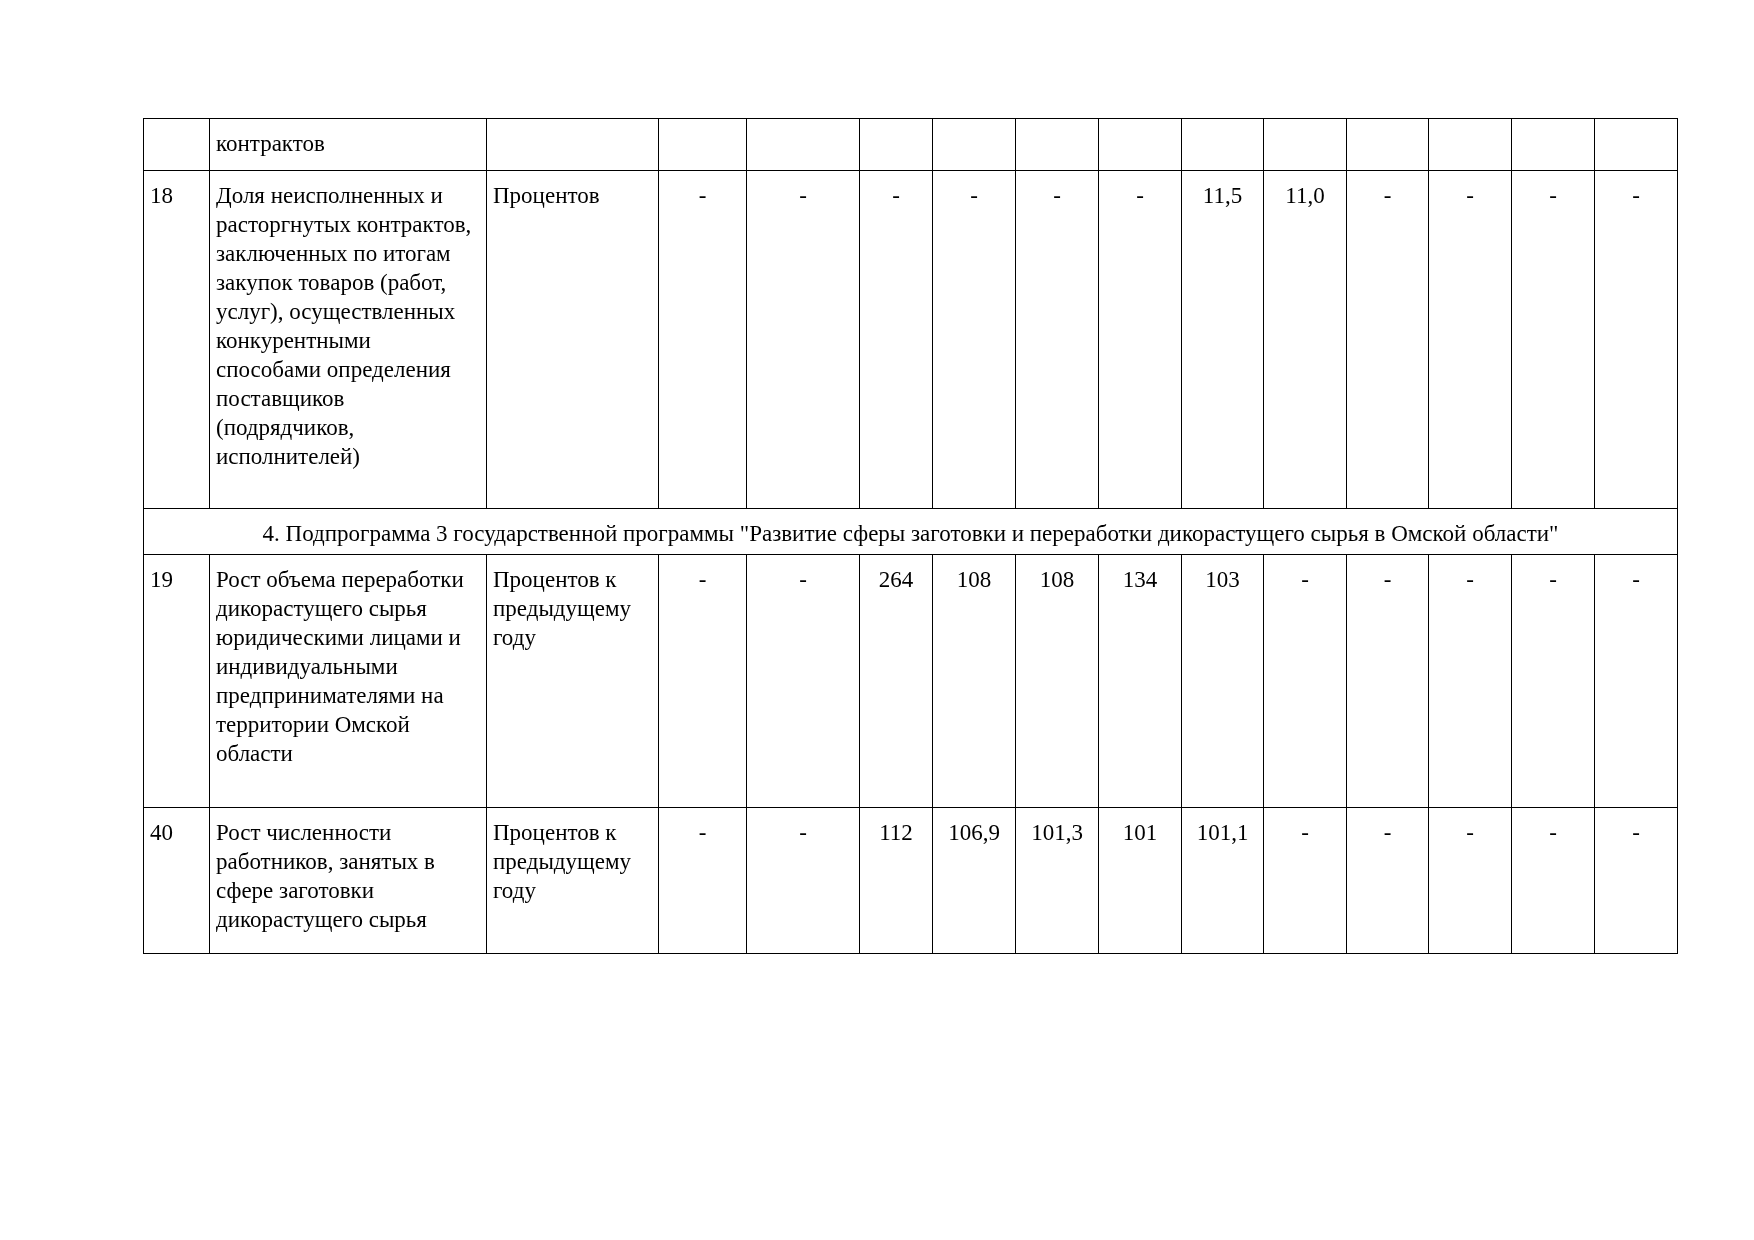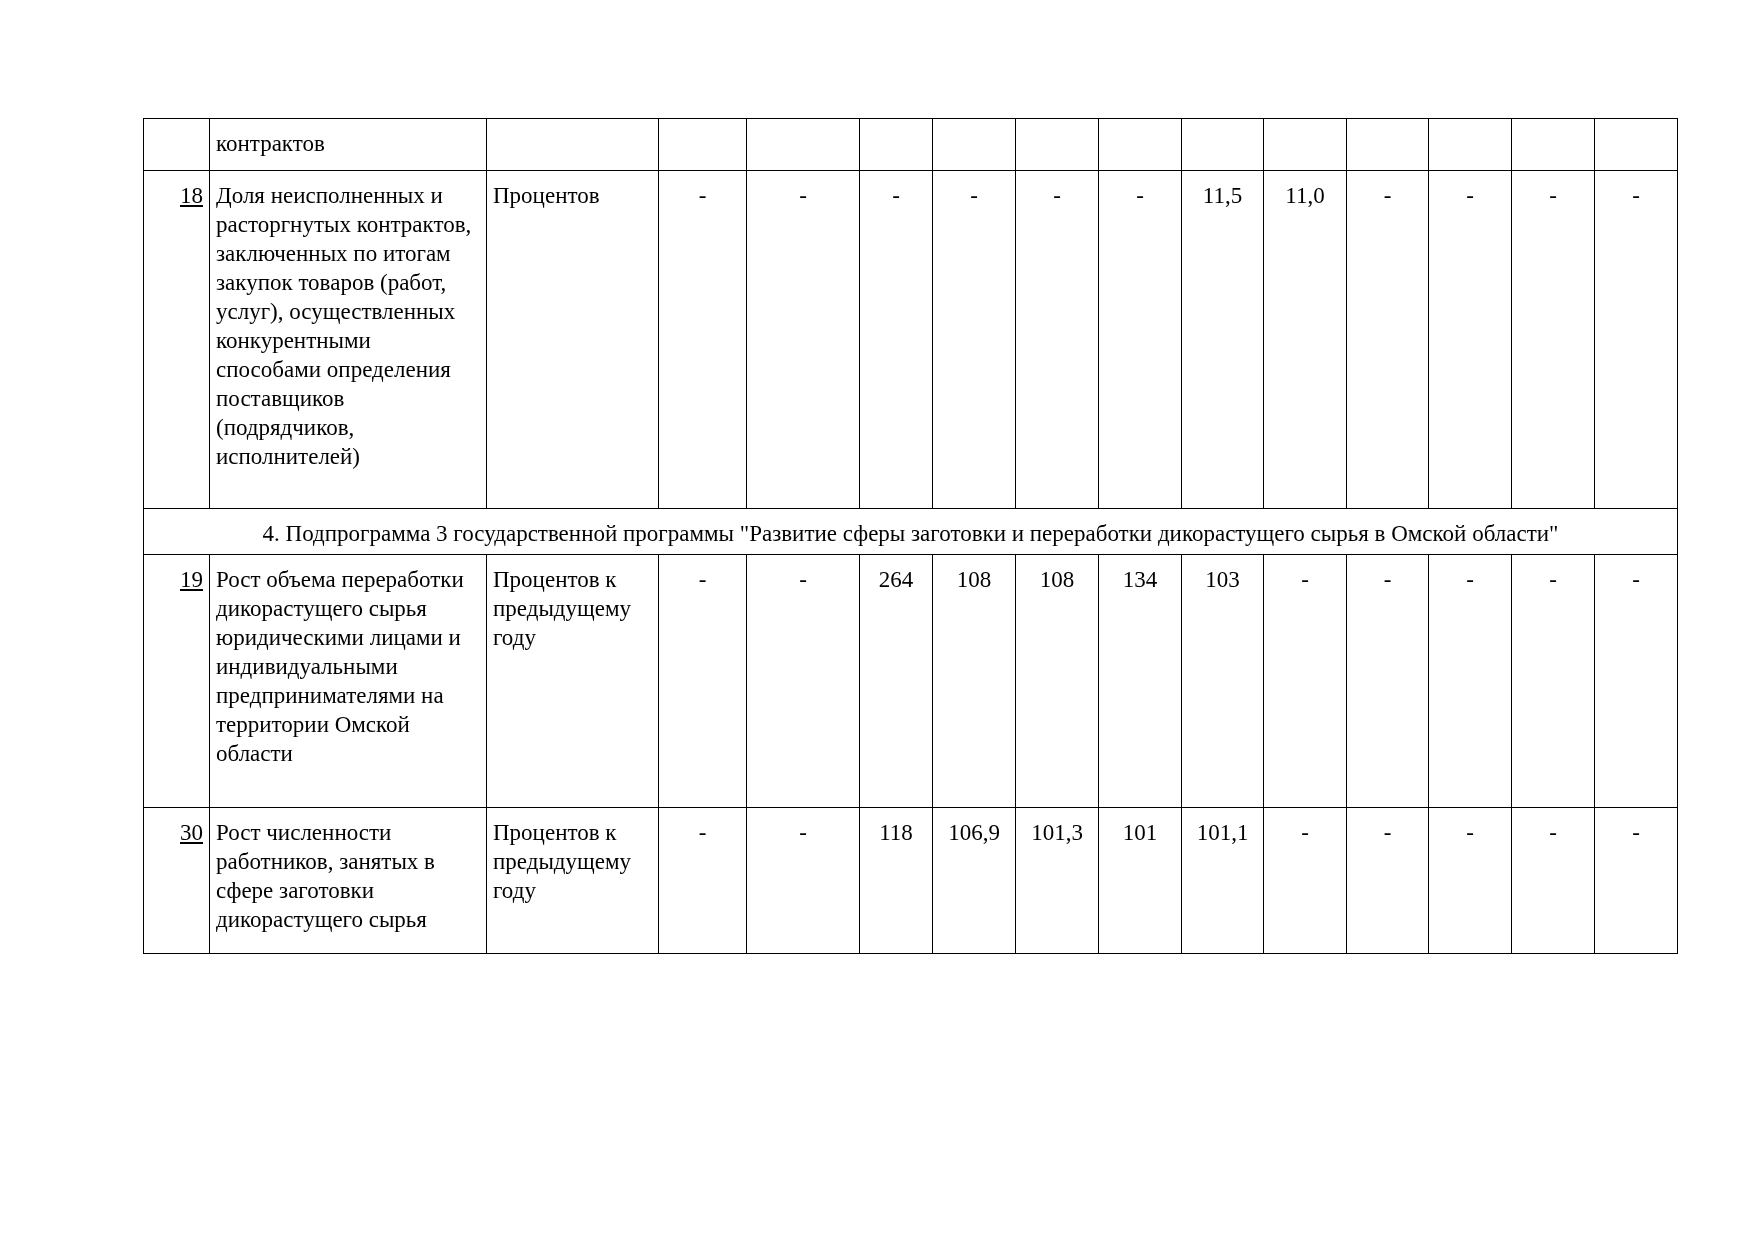--- a/index.html
+++ b/index.html
@@ -24,21 +24,21 @@
       width: 1534px;
       font-size: 23px;
       line-height: 29px;
     }
     table.doc-table td {
       border: 1.5px solid #000;
       vertical-align: top;
       padding: 10px 6px 6px 6px;
       box-sizing: border-box;
     }
-    td.c-num { text-align: right; text-decoration: underline; }
+    td.c-num { text-align: left; }
     td.c-name { text-align: left; }
     td.c-unit { text-align: left; }
     td.c-val { text-align: center; }
     td.section {
       text-align: center;
       padding: 8px 6px 10px 6px;
       vertical-align: middle;
     }
     tr.r-cont { height: 52px; margin-top: 28px; }
     tr.r-18 { height: 338px; }
@@ -121,26 +121,26 @@
       <td class="c-val">134</td>
       <td class="c-val">103</td>
       <td class="c-val">-</td>
       <td class="c-val">-</td>
       <td class="c-val">-</td>
       <td class="c-val">-</td>
       <td class="c-val">-</td>
     </tr>
 
     <tr class="r-20">
-      <td class="c-num">30</td>
+      <td class="c-num">40</td>
       <td class="c-name">Рост численности работников, занятых в сфере заготовки дикорастущего сырья</td>
       <td class="c-unit">Процентов к предыдущему году</td>
       <td class="c-val">-</td>
       <td class="c-val">-</td>
-      <td class="c-val">118</td>
+      <td class="c-val">112</td>
       <td class="c-val">106,9</td>
       <td class="c-val">101,3</td>
       <td class="c-val">101</td>
       <td class="c-val">101,1</td>
       <td class="c-val">-</td>
       <td class="c-val">-</td>
       <td class="c-val">-</td>
       <td class="c-val">-</td>
       <td class="c-val">-</td>
     </tr>

